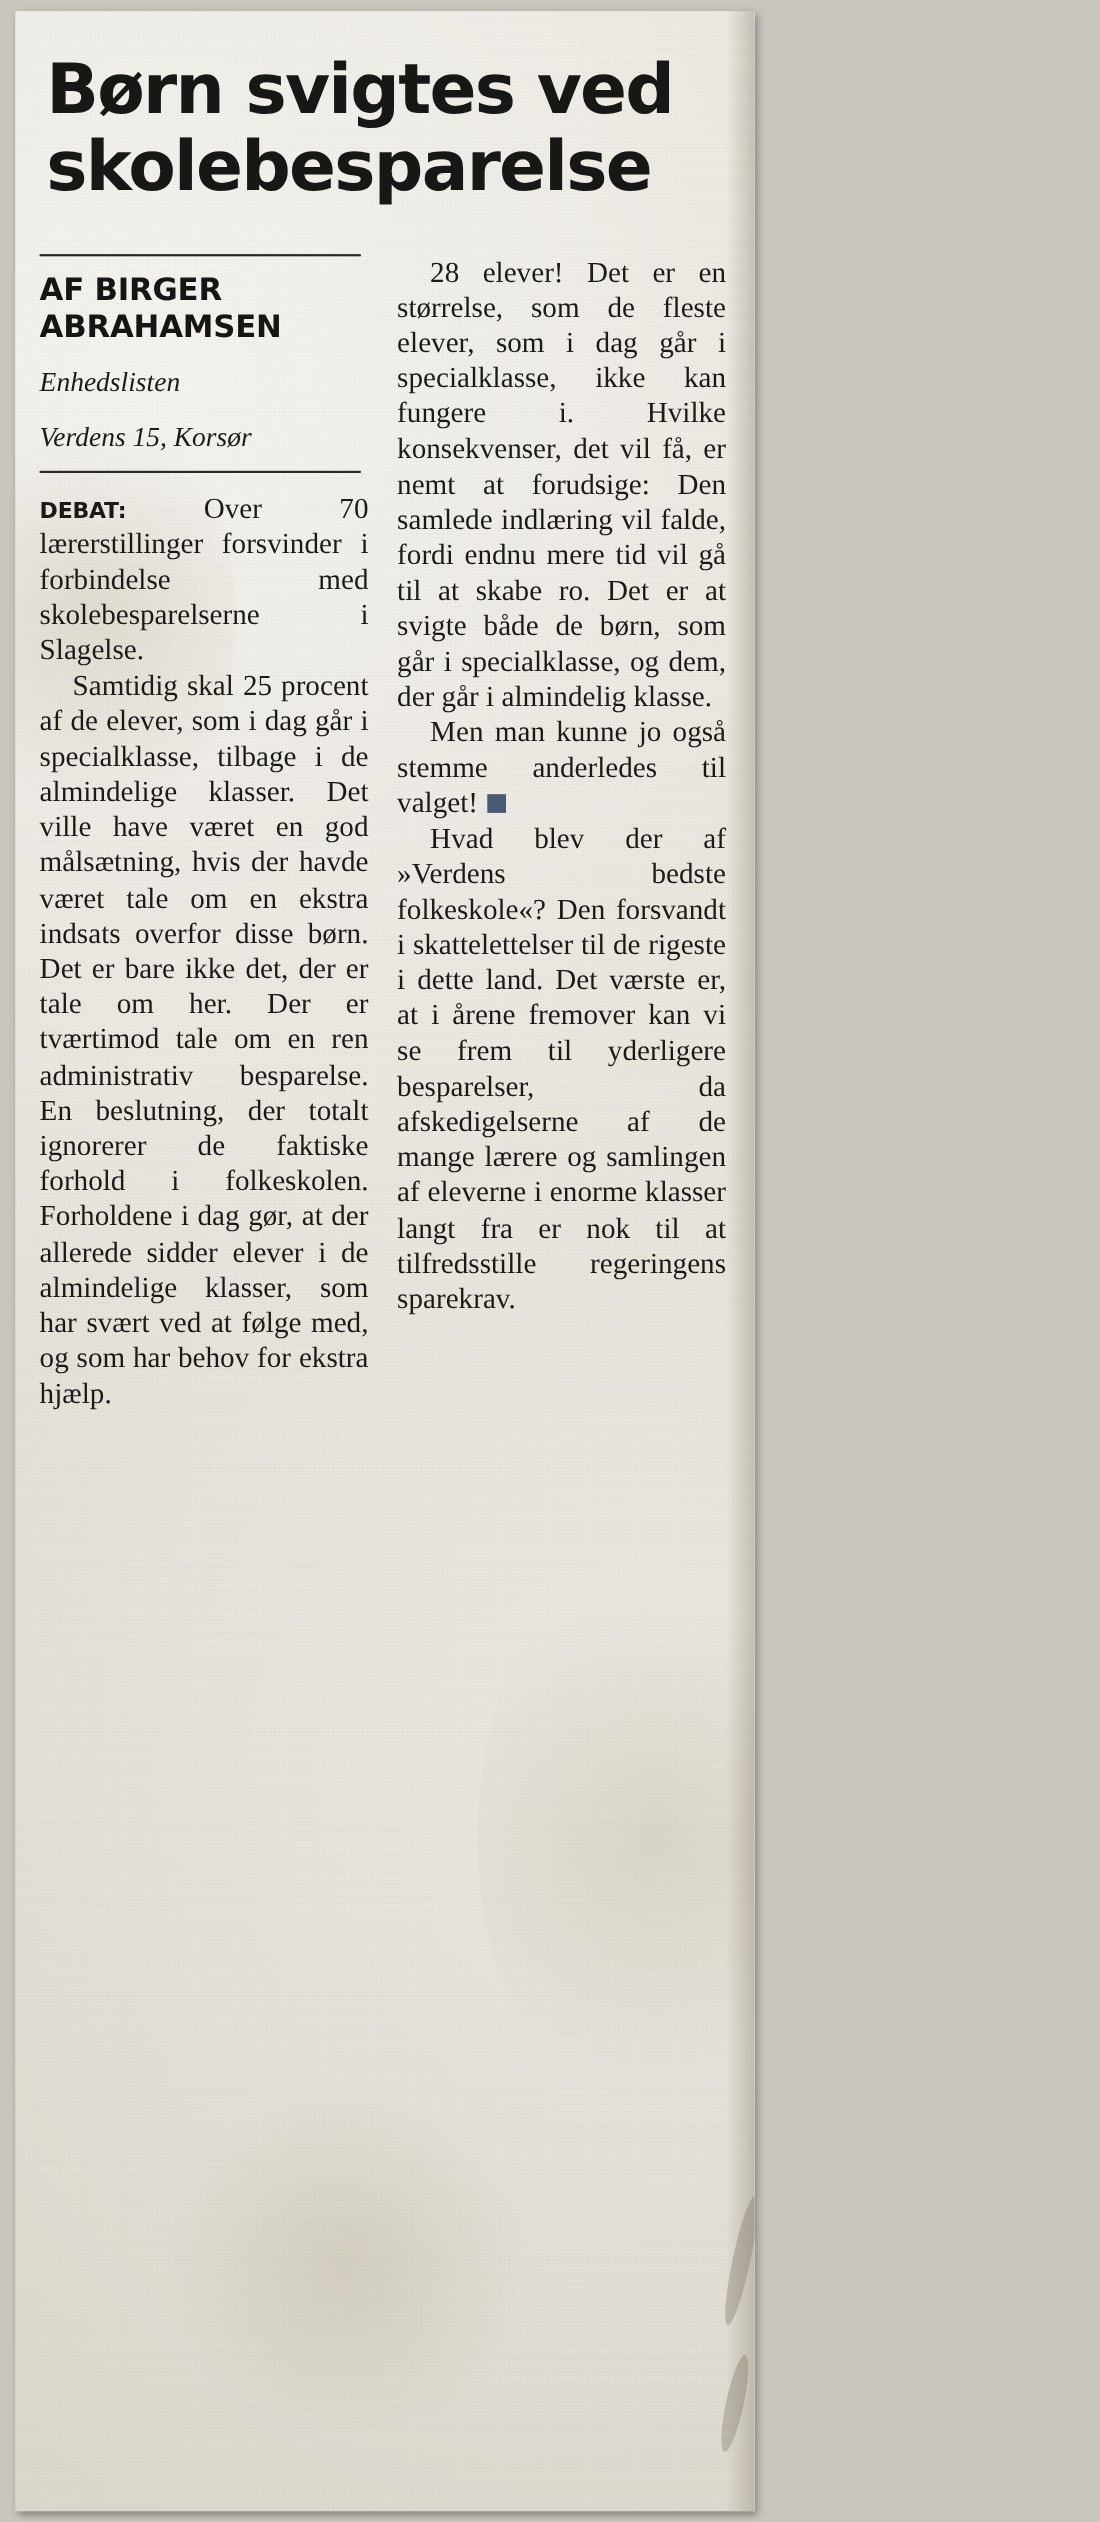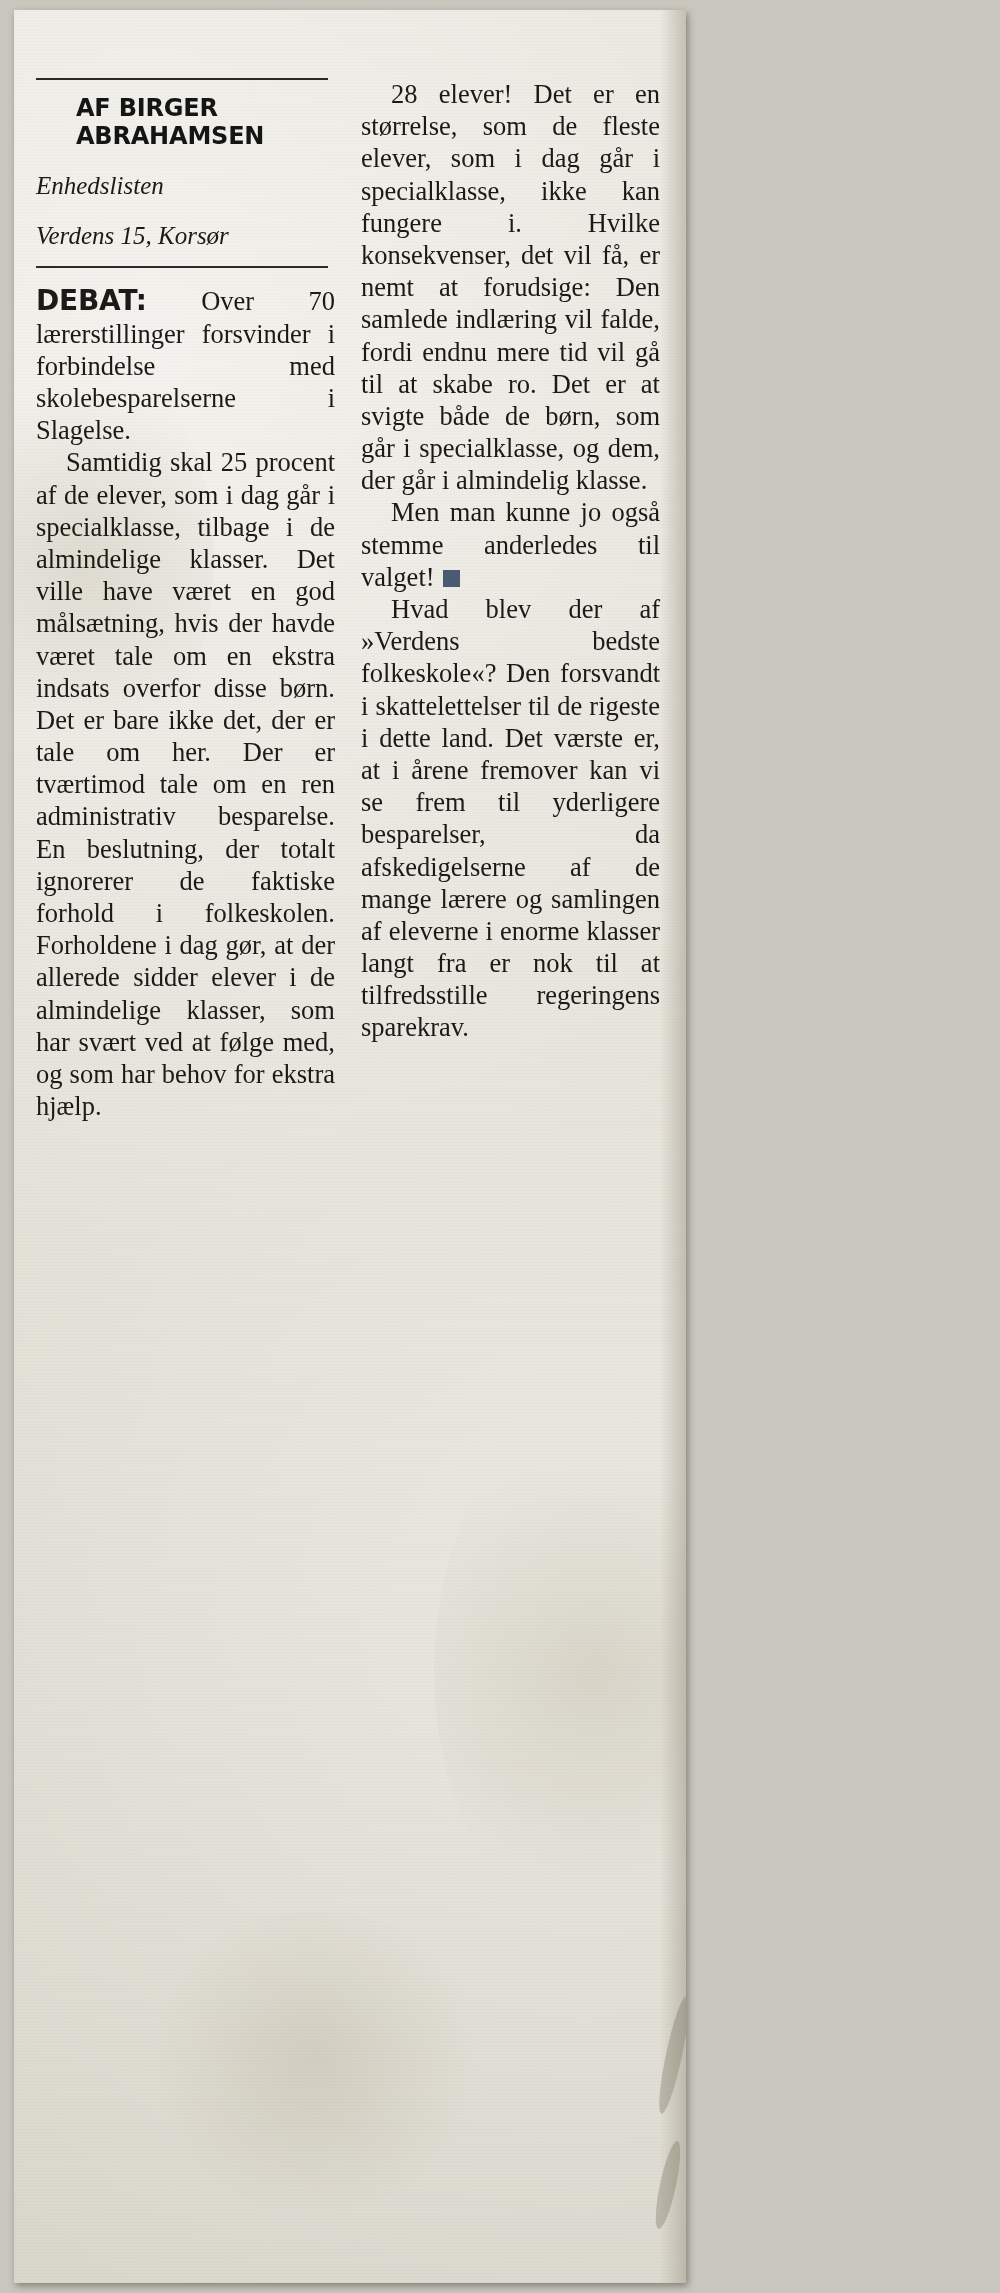--- a/index.html
+++ b/index.html
@@ -111,39 +111,38 @@
     border: none;
     border-top: 2px solid #2a2a26;
     margin: 0 0 14px 0;
     width: 292px;
   }
   .rule.below { margin: 14px 0 16px 0; }
 
   .byline {
     font-family: "DejaVu Sans", sans-serif;
     font-weight: 700;
-    font-size: 24px;
+    font-size: 28px;
     line-height: 1.18;
     color: #151513;
     letter-spacing: -0.2px;
-    margin-left: 40px;
   }
   .byline .af { font-weight: 700; }
   .affil {
     font-family: "Liberation Serif", serif;
     font-style: italic;
     font-size: 25px;
     line-height: 1.22;
     color: #1b1a17;
     margin-top: 20px;
   }
   .kicker {
     font-family: "DejaVu Sans", sans-serif;
     font-weight: 700;
-    font-size: 28px;
+    font-size: 20px;
     letter-spacing: -0.2px;
   }
   .endmark {
     display: inline-block;
     width: 17px;
     height: 17px;
     background: #4a5a72;
     margin-left: 8px;
     vertical-align: -1px;
   }
@@ -155,20 +154,24 @@
   <div class="grain"></div>
   <div class="stain" style="left:-60px; top:340px; width:260px; height:420px;"></div>
   <div class="stain" style="left:420px; top:1400px; width:320px; height:520px;"></div>
   <div class="stain" style="left:120px; top:1900px; width:360px; height:300px;"></div>
   <div class="torn-edge"></div>
   <div class="tear-mark" style="top:1985px; height:120px;"></div>
   <div class="tear-mark" style="top:2130px; height:90px; right:10px;"></div>
 
   <div class="inner">
 
+    <h1 class="headline">
+      <span>Børn svigtes ved</span>
+      <span class="l2">skolebesparelse</span>
+    </h1>
 
     <div class="columns">
 
       <div class="col">
         <hr class="rule">
 
         <div class="byline">
           <span class="af">AF</span>
           <span>BIRGER</span><br>
           <span>ABRAHAMSEN</span>

